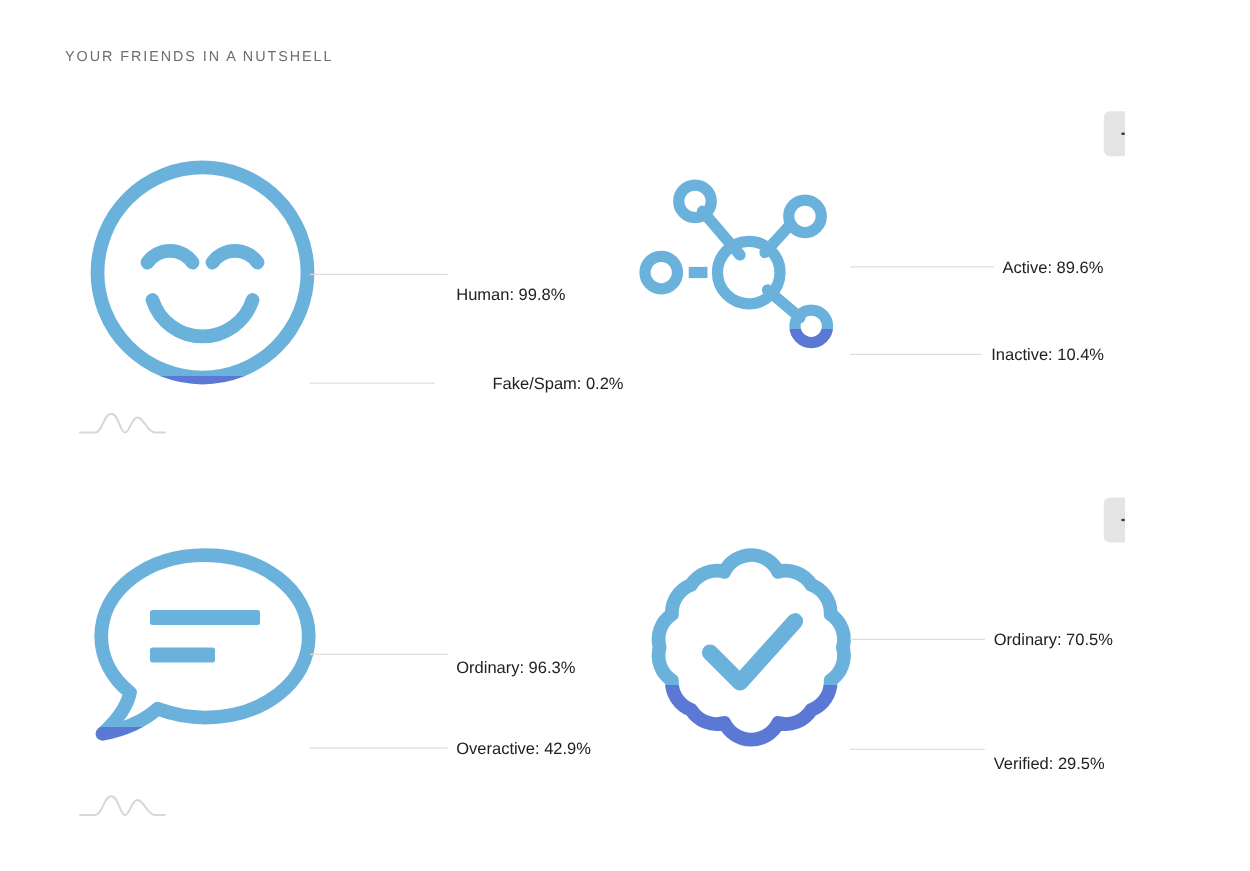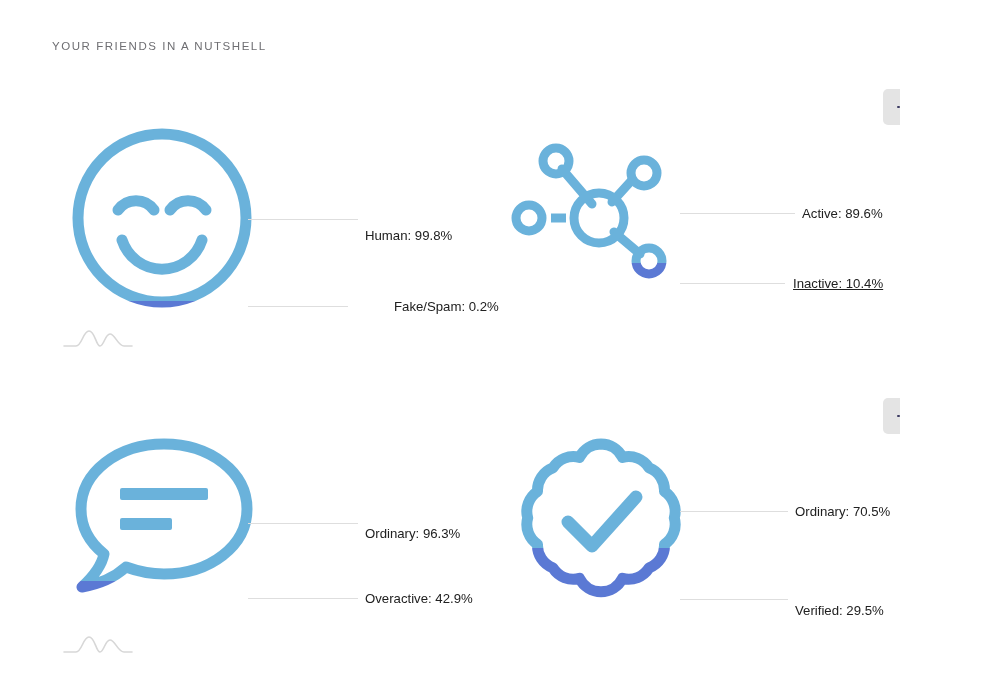--- a/index.html
+++ b/index.html
@@ -168,21 +168,21 @@
         <circle cx="140" cy="37" r="13" fill="none" stroke="#6ab2db" stroke-width="9"></circle>
         <circle cx="25" cy="82" r="13" fill="none" stroke="#6ab2db" stroke-width="9"></circle>
         <circle cx="145" cy="125" r="13" fill="none" stroke="url(#gradNode)" stroke-width="9"></circle>
       </svg>
     </div>
 
     <div class="leader" style="left:190px; top:103px; width:115px;"></div>
     <div class="stat-label" style="left:312px; top:97px;">Active: 89.6%</div>
 
     <div class="leader" style="left:190px; top:173px; width:105px;"></div>
-    <div class="stat-label" style="left:303px; top:167px;text-decoration:underline;">Inactive: 10.4%</div>
+    <div class="stat-label" style="left:303px; top:167px;">Inactive: 10.4%</div>
   </div>
 
   <div id="panel-chatter" class="panel">
     <div class="icon-wrap" style="left:12px; top:6px; width:200px; height:180px;">
       <svg viewBox="0 0 200 180" xmlns="http://www.w3.org/2000/svg">
         <defs>
           <linearGradient id="gradBubble" x1="0" y1="0" x2="0" y2="1">
             <stop offset="0%" stop-color="#6ab2db"></stop>
             <stop offset="96%" stop-color="#6ab2db"></stop>
             <stop offset="96%" stop-color="#5b79d4"></stop>

